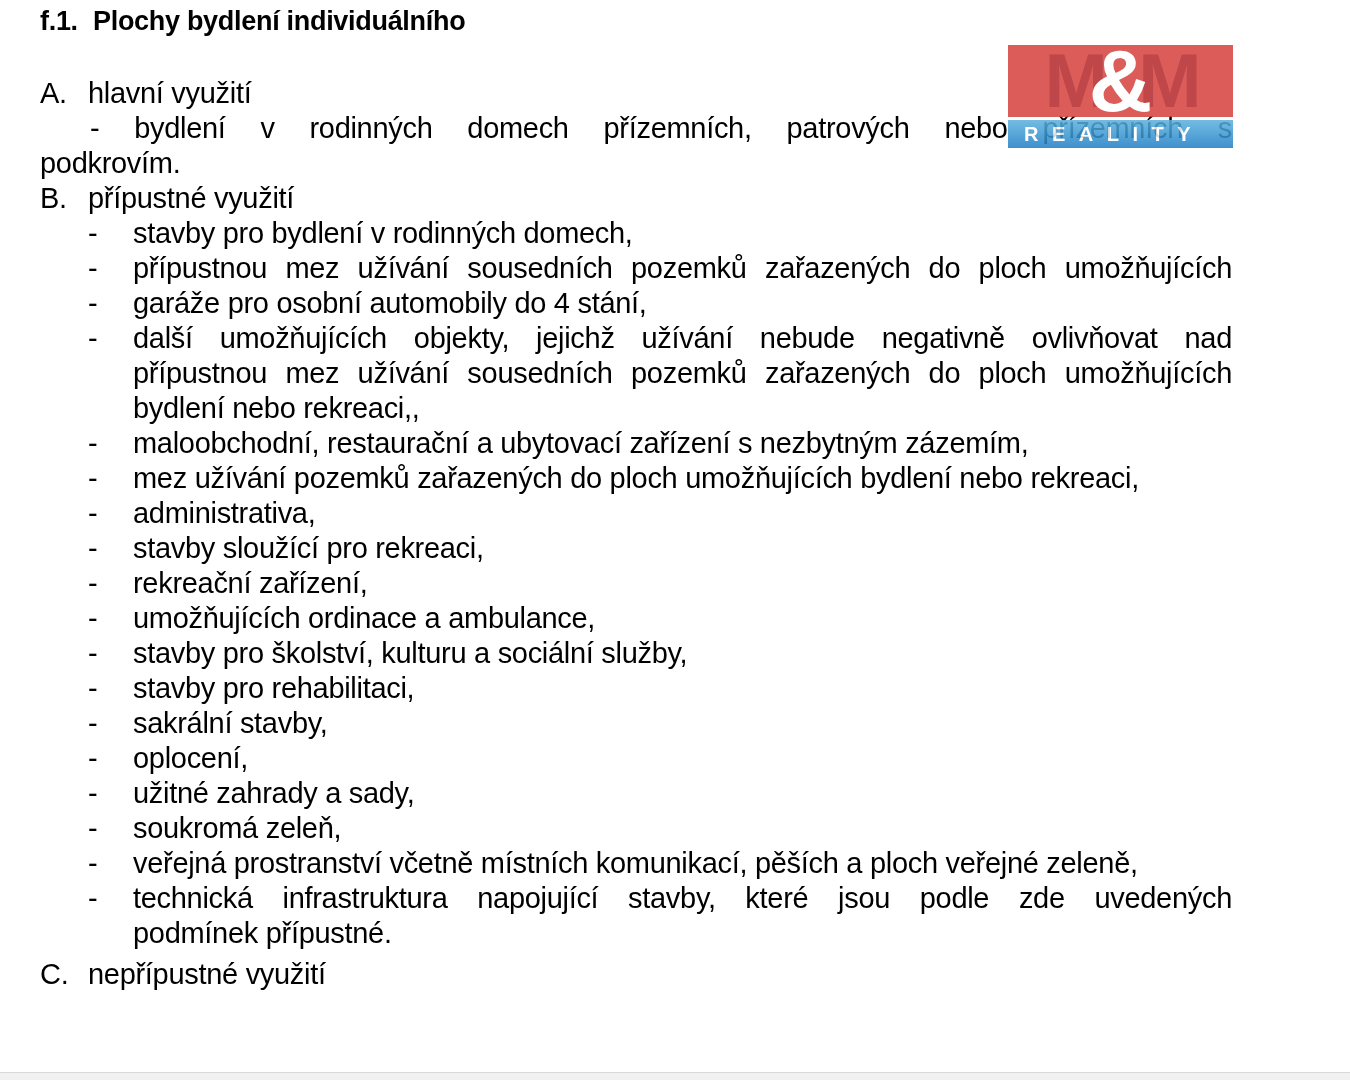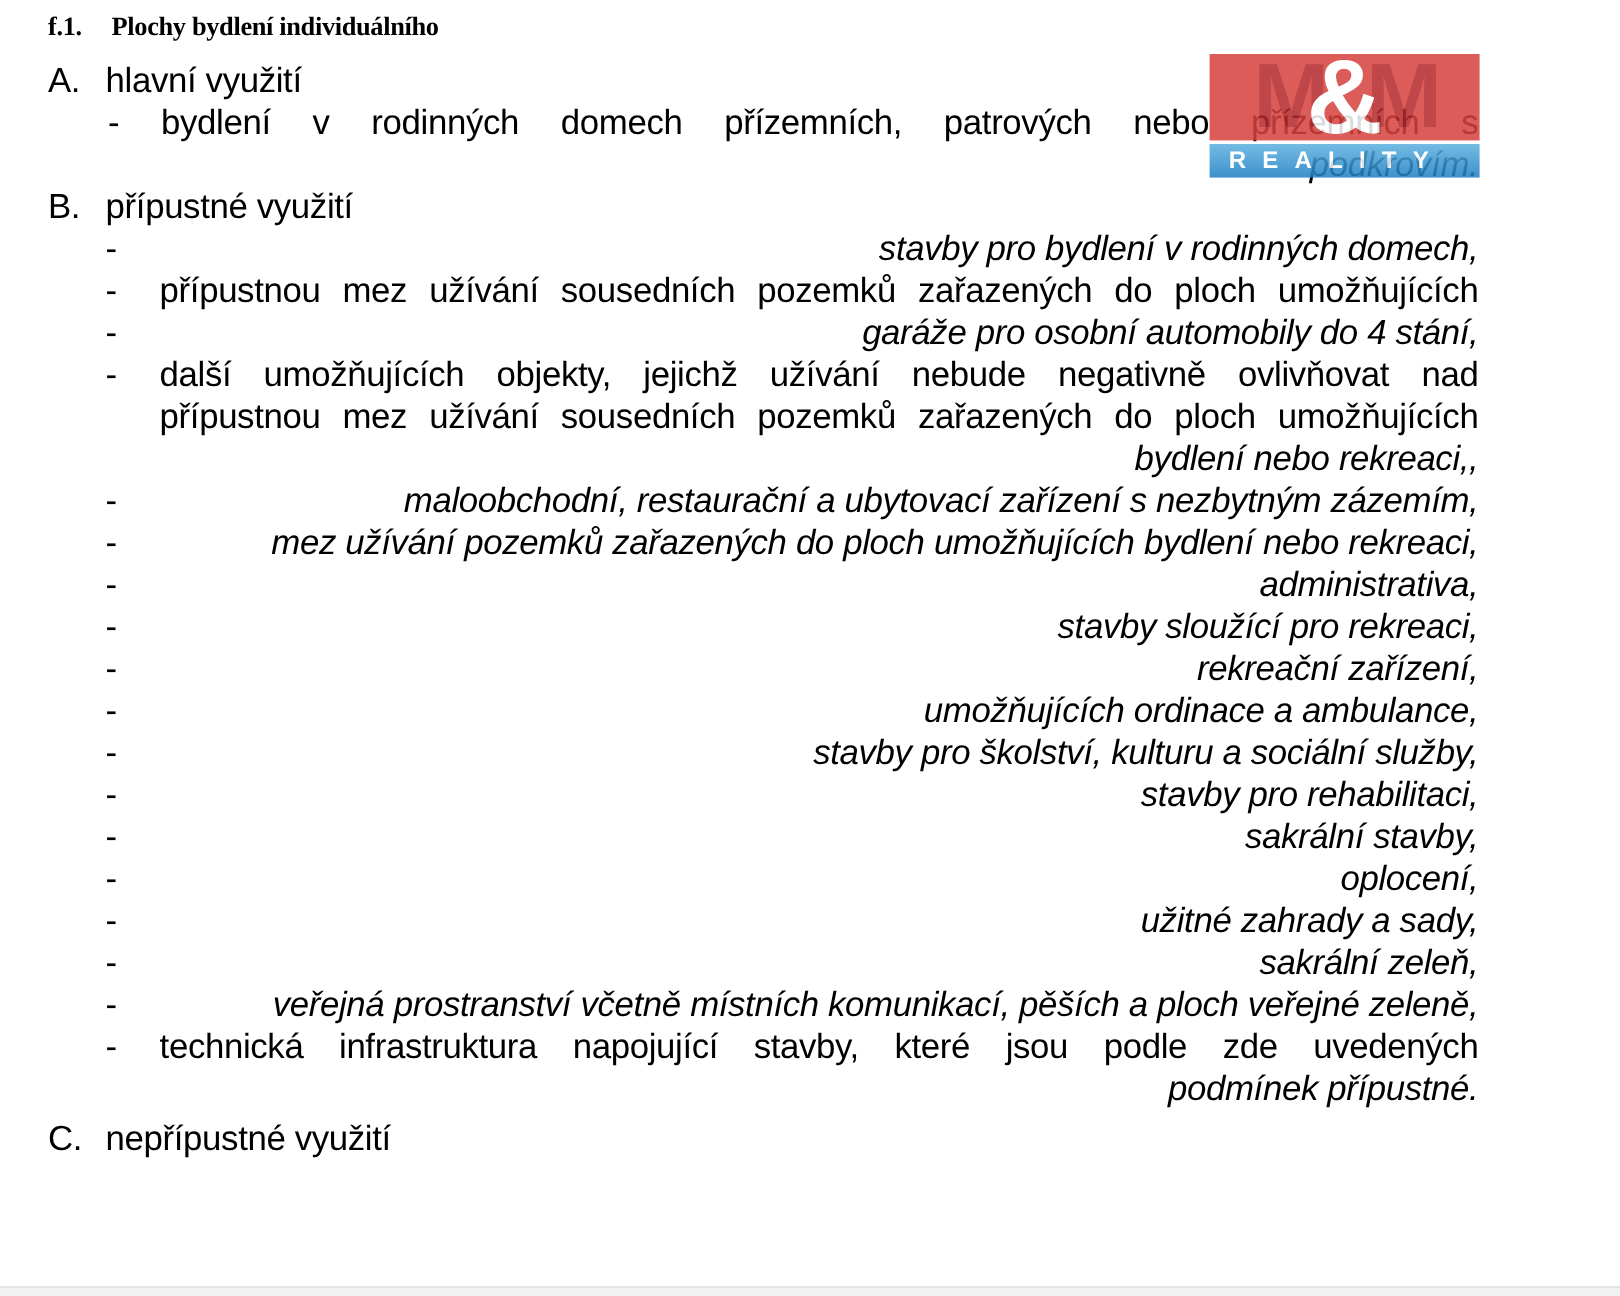--- a/index.html
+++ b/index.html
@@ -14,35 +14,34 @@
   .doc {
     position: absolute;
     top: 4px; left: 40px;
     width: 1192px;
     font-size: 29px;
     line-height: 35px;
     letter-spacing: -0.3px;
   }
   .doc-title {
     font-weight: bold;
-    font-size: 22px;
+    font-size: 27px;
     line-height: 35px;
-    margin-bottom: 12px;
+    margin-bottom: 37px;
     white-space: nowrap;
-    font-family: Liberation Serif, serif;
   }
   .title-label { display: inline-block; width: 53px; }
   .section { }
   .section:last-child { margin-bottom: 0; }
   .section-b { margin-bottom: 6px; }
   .sec-heading { white-space: nowrap; }
   .sec-label { display: inline-block; width: 48px; }
   
   .jline { text-align: justify; text-align-last: justify; }
-  .lline { text-align: right; font-style: italic; }
+  .lline { text-align: left; }
   .indent-first { padding-left: 50px; }
   
   .b-item { position: relative; padding-left: 93px; }
   .dash { position: absolute; left: 48px; top: 0; }
   
   .logo {
     position: absolute;
     left: 1008px; top: 45px;
     width: 225px;
     opacity: 0.86;
@@ -202,21 +201,21 @@
         </div>
         <div class="b-item">
           <span class="dash">-</span>
           <div class="item-text">
             <div class="lline">užitné zahrady a sady,</div>
           </div>
         </div>
         <div class="b-item">
           <span class="dash">-</span>
           <div class="item-text">
-            <div class="lline">sakrální zeleň,</div>
+            <div class="lline">soukromá zeleň,</div>
           </div>
         </div>
         <div class="b-item">
           <span class="dash">-</span>
           <div class="item-text">
             <div class="lline">veřejná prostranství včetně místních komunikací, pěších a ploch veřejné zeleně,</div>
           </div>
         </div>
         <div class="b-item">
           <span class="dash">-</span>

